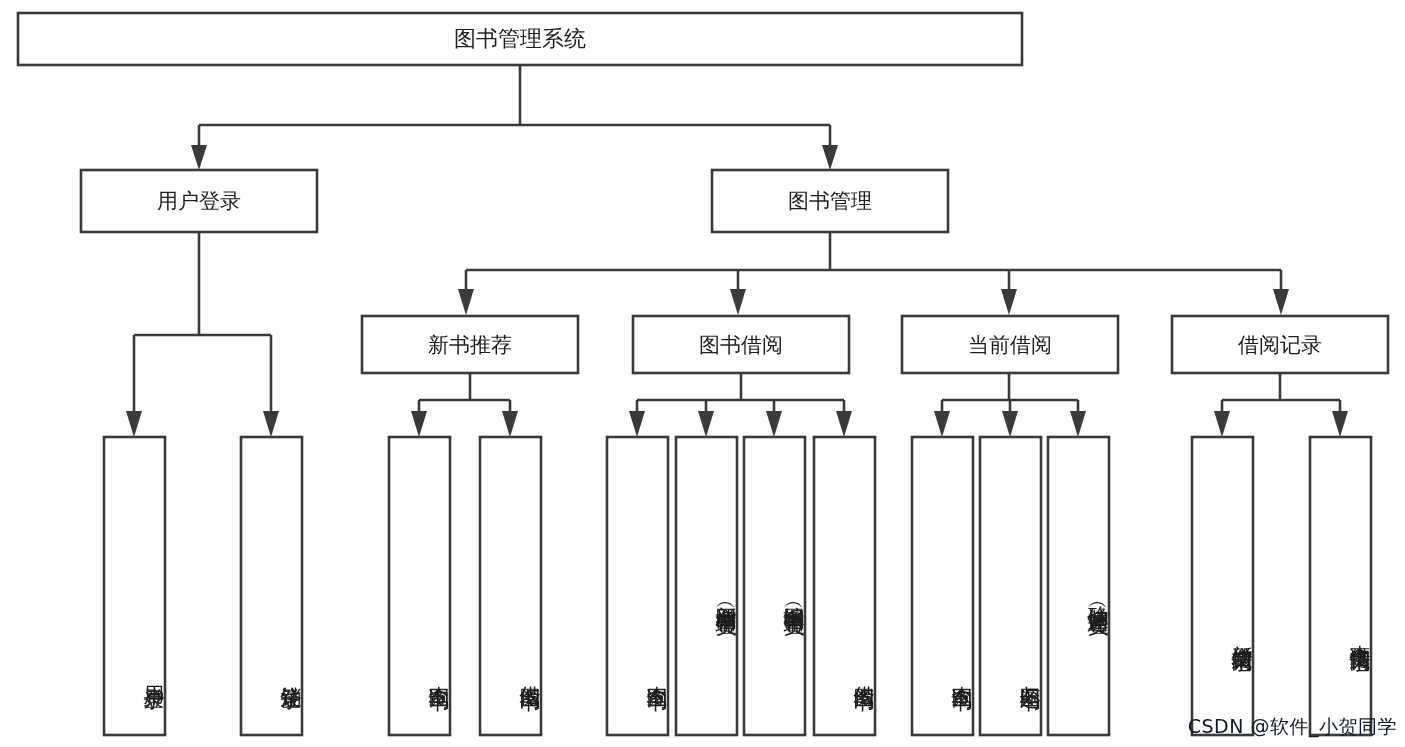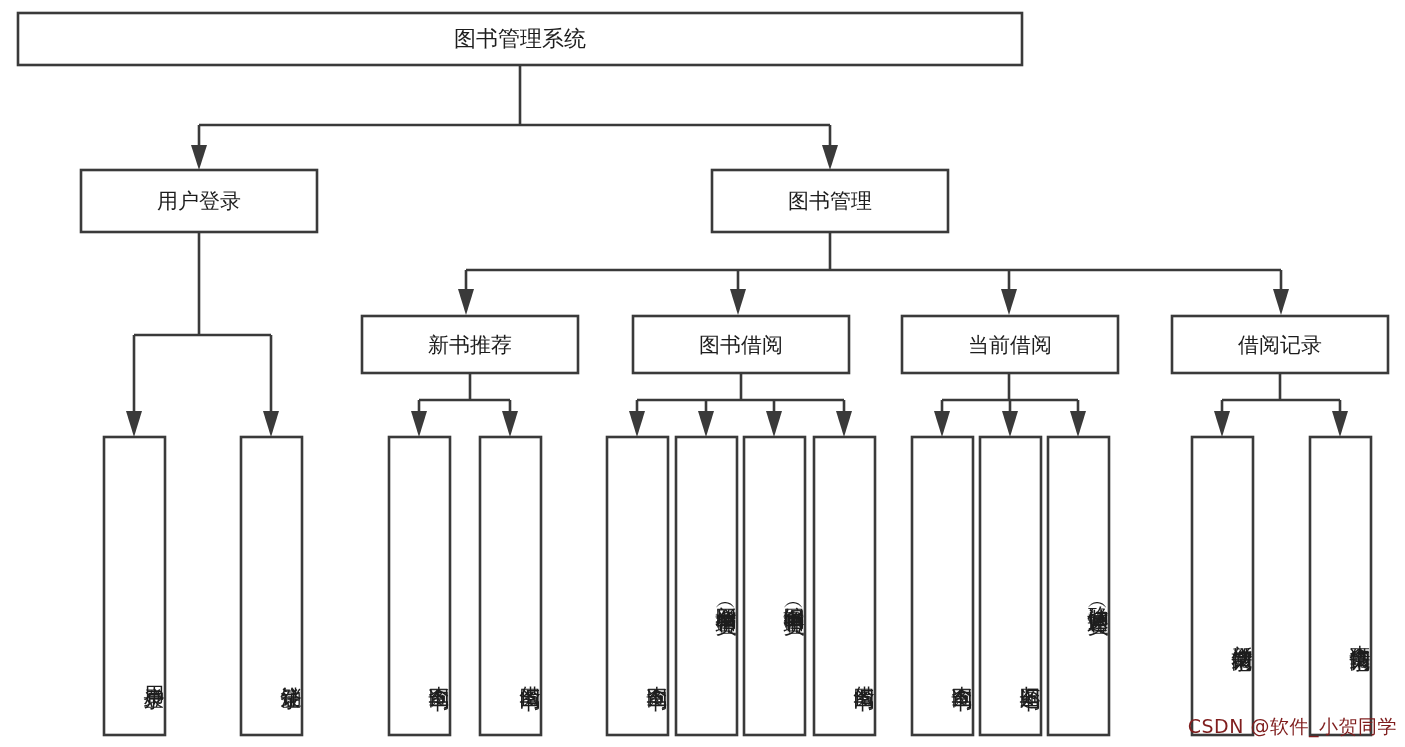--- a/index.html
+++ b/index.html
@@ -69,21 +69,21 @@
     white-space: nowrap;
     pointer-events: none;
     user-select: none;
   }
   .watermark {
     position: absolute;
     right: 8px;
     bottom: 7px;
     font-family: "DejaVu Sans", "Liberation Sans", sans-serif;
     font-size: 19px;
-    color: #7f1d1d;
+    color: #0f172a;
     letter-spacing: 0.5px;
     white-space: nowrap;
     margin-top: 28px;
   }
 </style>
 </head>
 <body>
 
 <div id="diagram-root">
 

